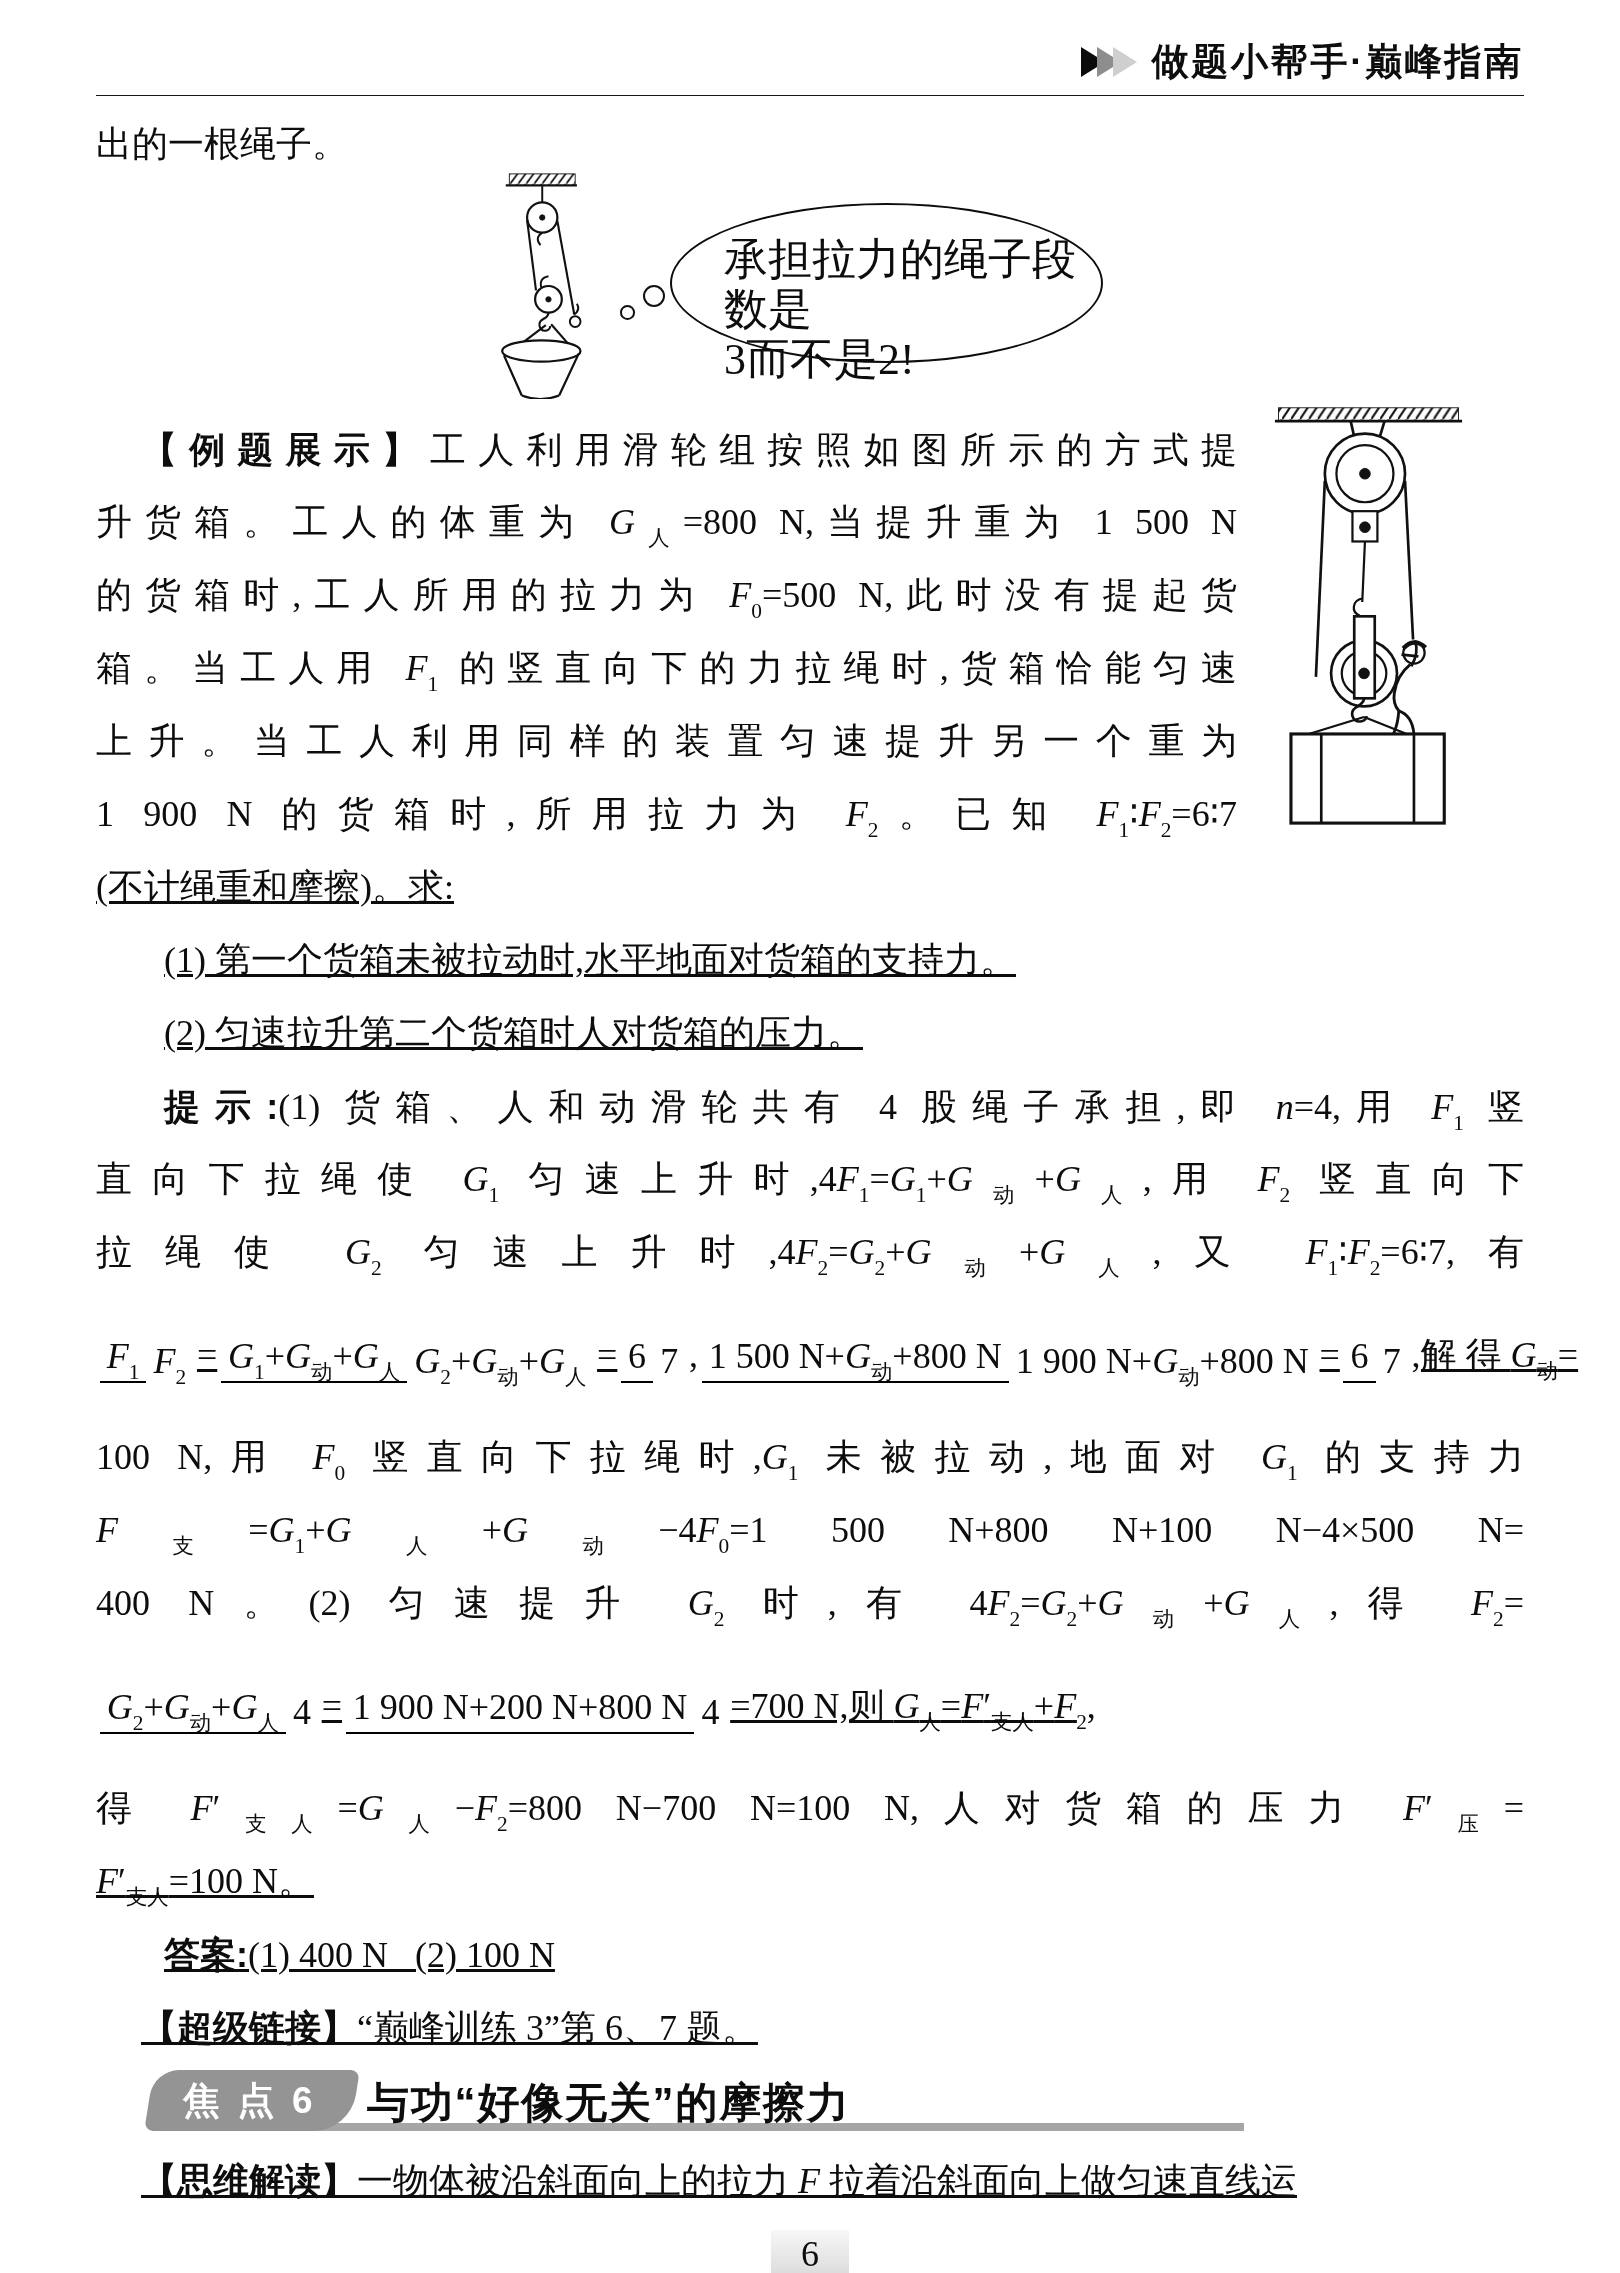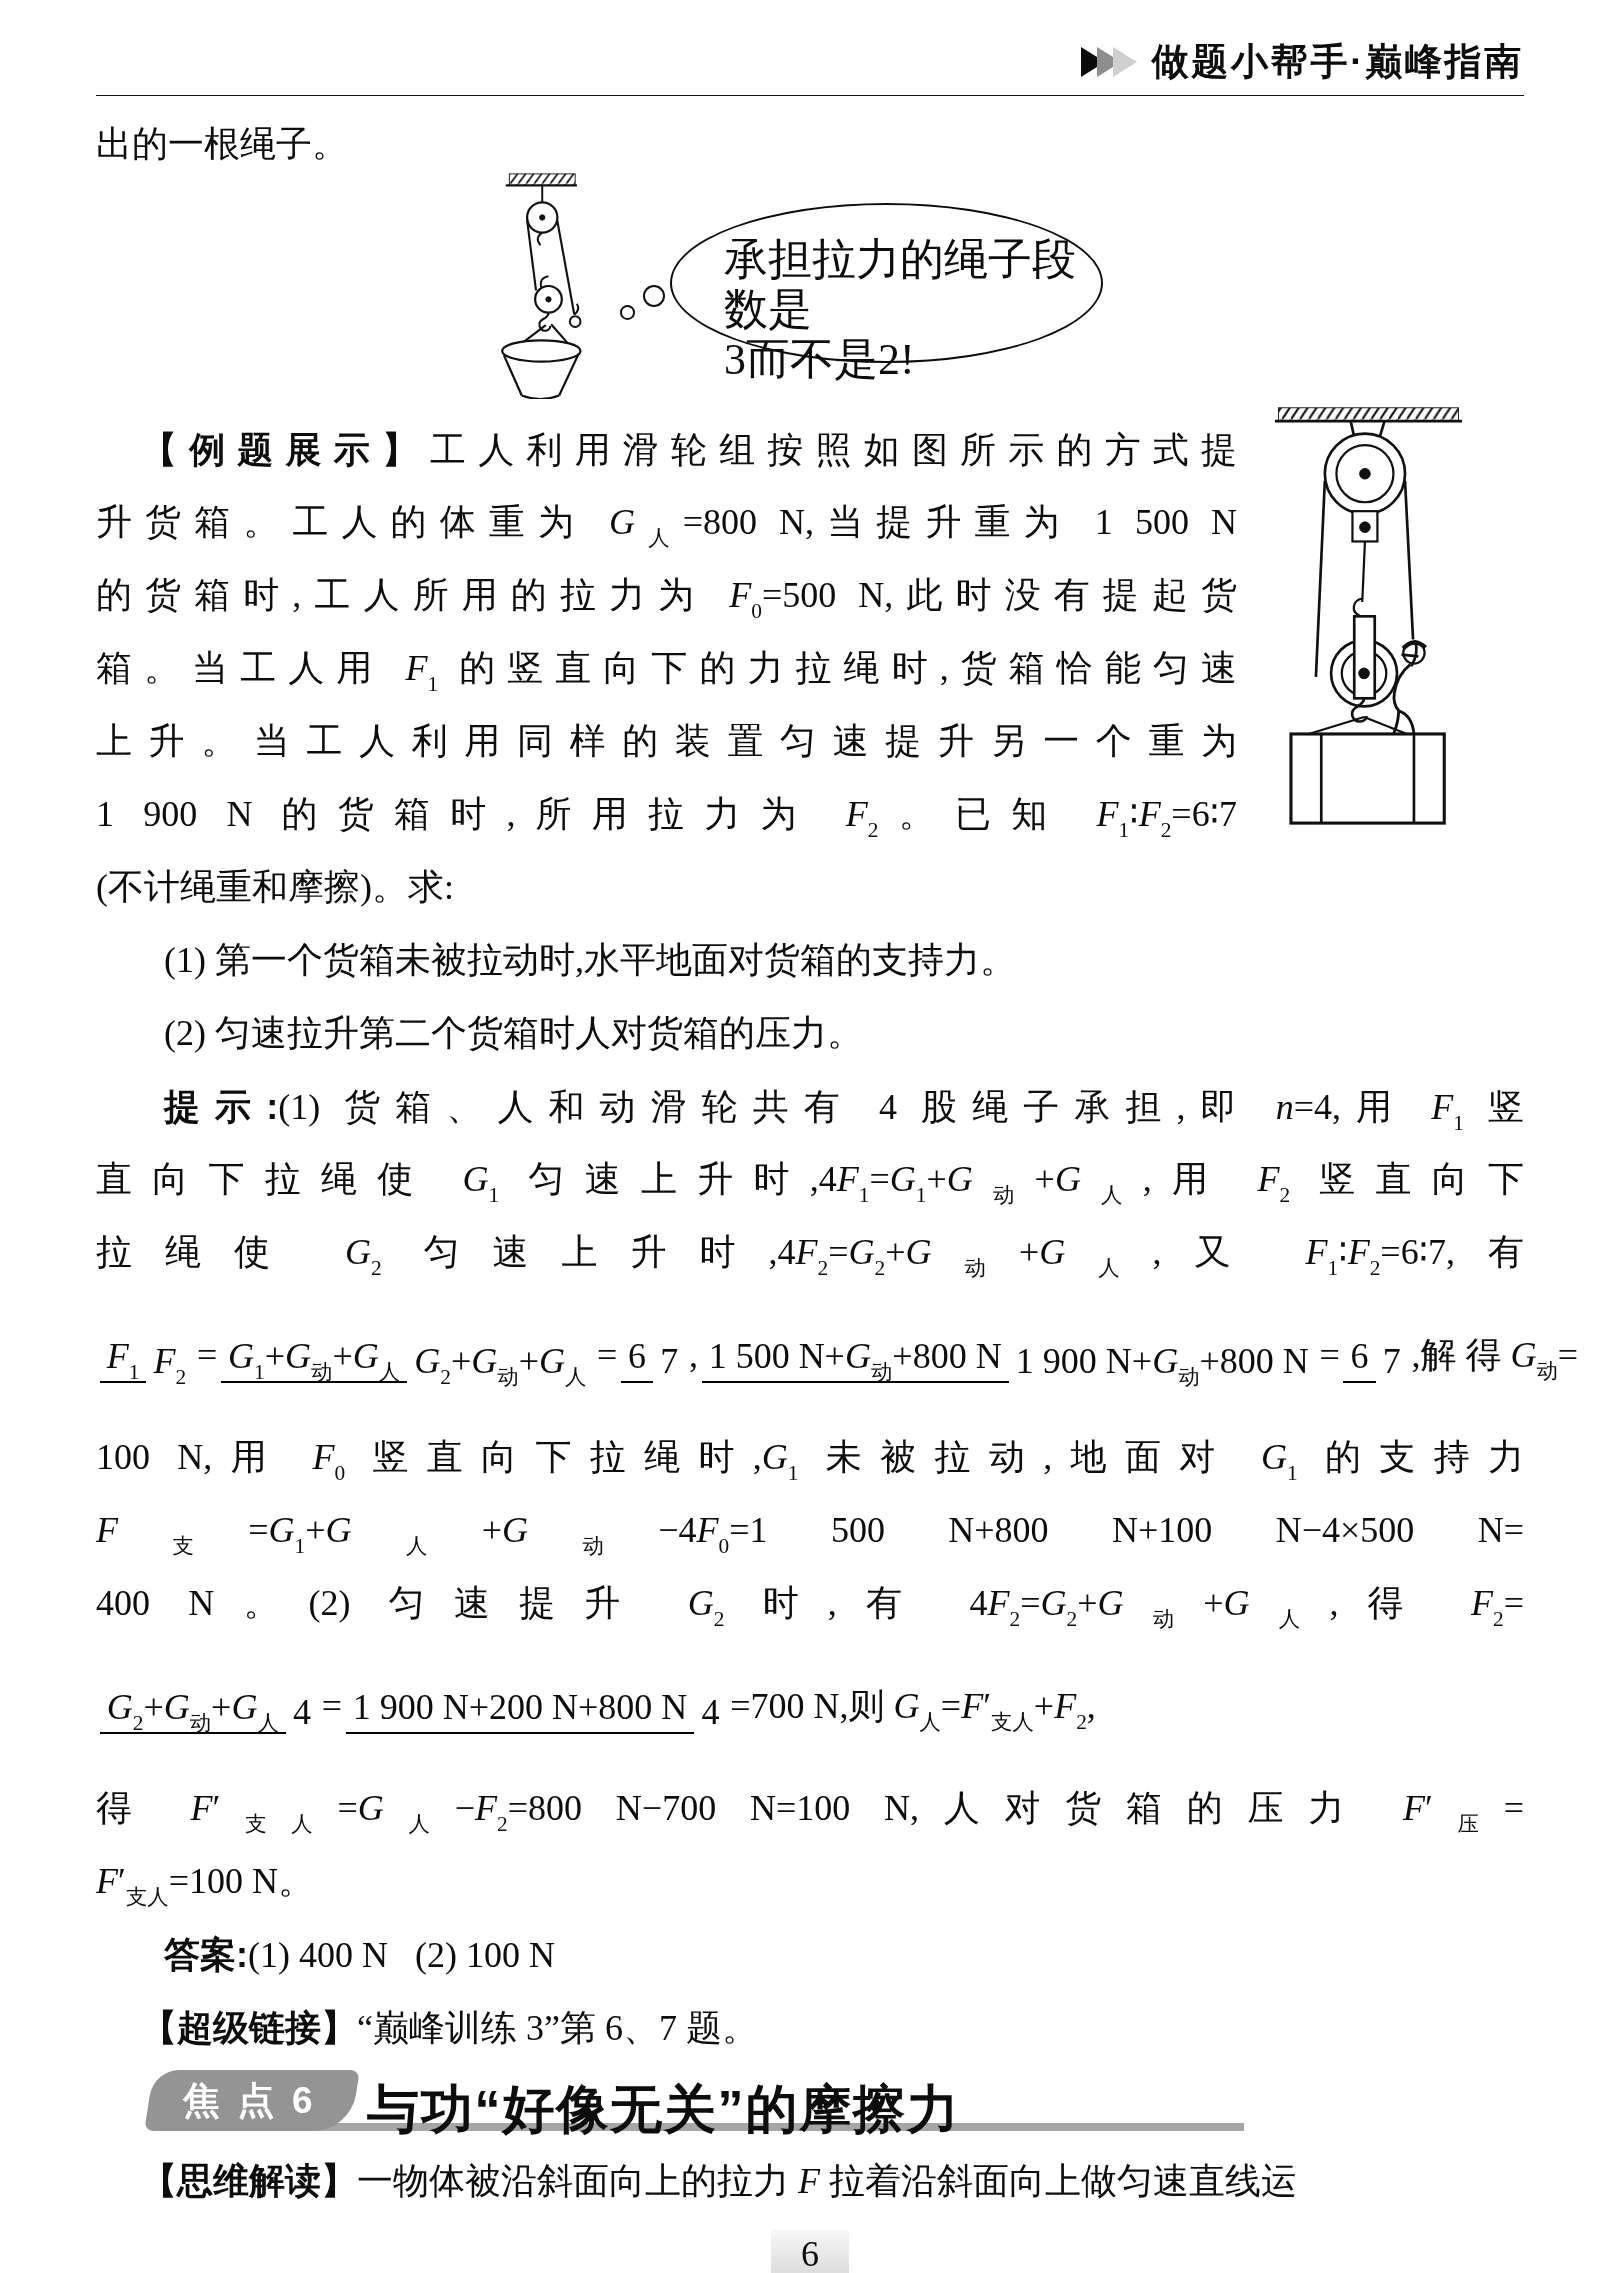--- a/index.html
+++ b/index.html
@@ -29,40 +29,40 @@
   .dot.d1{left:524px; top:132px; width:10.7px; height:10.7px;}
   .dot.d2{left:547px; top:112px; width:18px; height:18px;}
   .bubble{
     position:absolute; left:574px; top:30px; width:433px; height:160px;
     border:2.7px solid #0d0d0d; border-radius:50%; box-sizing:border-box;
   }
   .bubble-text{padding:30px 0 0 52px; line-height:50px; font-size:44px;}
   
   .example{margin-top:14.3px;}
   .tline{height:73px; line-height:73px; text-align:justify; text-align-last:justify; white-space:nowrap;}
-  .tline.short{text-align-last:left;}
+  .tline.short{text-align-last:left;text-decoration:underline;}
   .tline.narrow{width:1141px;}
   .tline.indent{text-indent:68px;}
   .tline.bindent{text-indent:45px;}
   .tline.tall{height:132px; line-height:132px; text-align-last:left;}
   .fr{display:inline-flex; flex-direction:row; align-items:center; vertical-align:middle; margin:0 3.6px; line-height:1.12; text-align:center;}
   .fr .nu{border-bottom:2.7px solid #000; padding:0 7.1px 4.5px;}
   .fr .de{padding:4.5px 7.1px 0;}
   
   .figure{position:absolute; left:1264px; top:406px; width:209px; height:426px;}
   
   .focusrow{position:relative; height:71px; margin-top:5.3px;}
   .focus-rule{position:absolute; left:132px; top:53px; width:1016px; height:8px; background:#a6a6a6;}
   .focus-badge{
     position:absolute; left:53px; top:0; height:61px; padding:0 39px 0 34px;
     background:#949494; color:#fff; border-radius:25px 9px 36px 9px;
     transform:skewX(-9deg); display:flex; align-items:center;
   }
   .focus-badge .lbl{transform:skewX(9deg); font-size:37px; letter-spacing:3.6px;}
-  .focus-title{position:absolute; left:271px; top:5.3px; font-size:52px; letter-spacing:1.8px;}
+  .focus-title{position:absolute; left:271px; top:5.3px; font-size:42px; letter-spacing:1.8px;}
   
   .thinking{margin-top:9px; height:73px; line-height:61px;}
   .pagenum{
     width:78px; height:48px; margin:7.1px auto 0;
     background:linear-gradient(180deg,#f7f7f7,#dadada);
     text-align:center; line-height:48px; font-size:36px;
   }
   svg line, svg path, svg circle, svg ellipse, svg rect{stroke:#111;}
 </style>
 </head>

